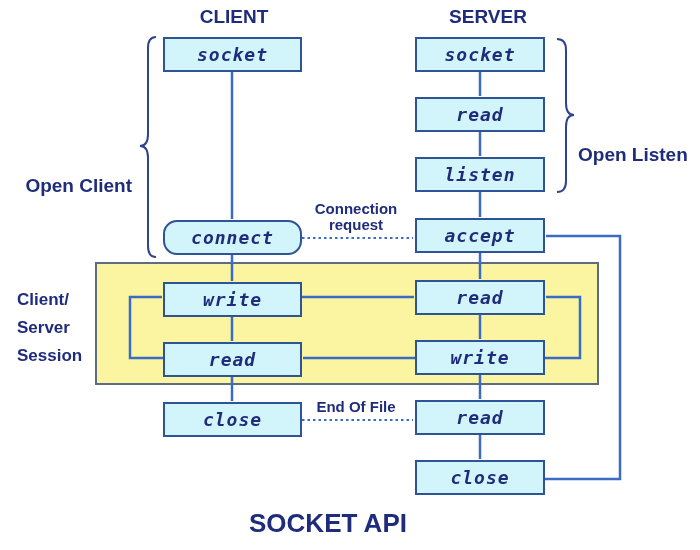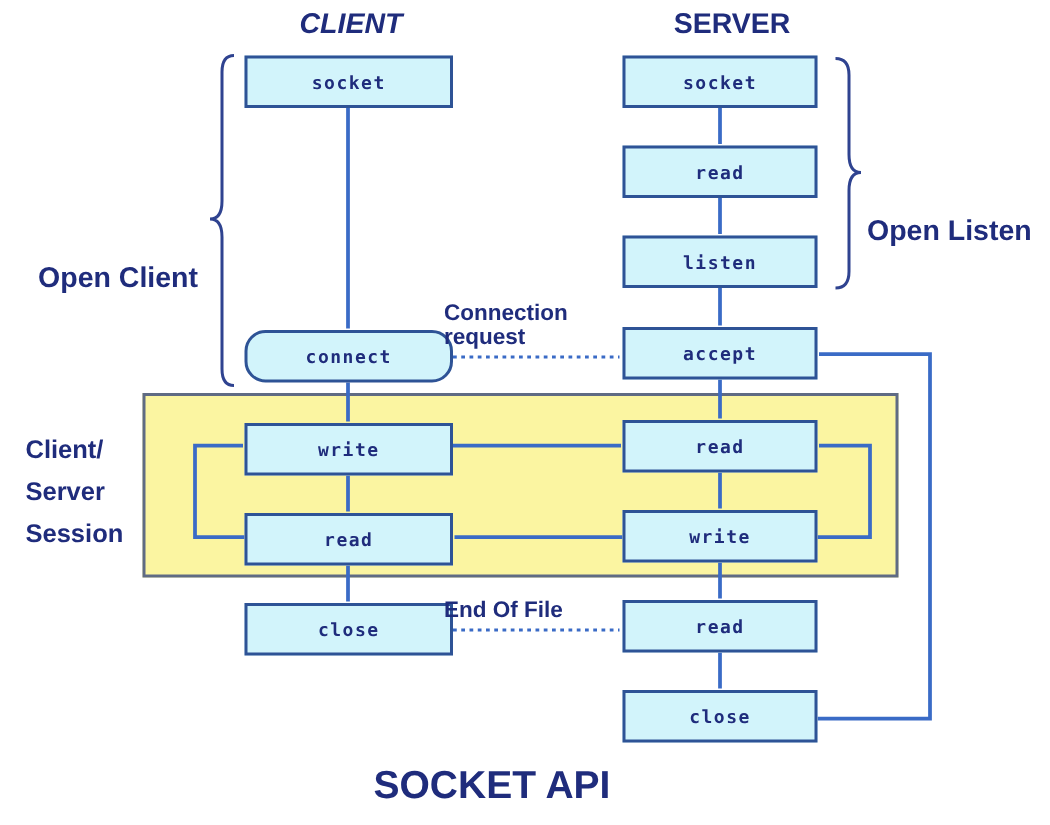--- a/index.html
+++ b/index.html
@@ -14,63 +14,64 @@
   #canvas{
     position:relative;width:700px;height:550px;background:#ffffff;
     font-family:"Liberation Sans",sans-serif;overflow:hidden;
   }
   .node{
     position:absolute;box-sizing:border-box;
     background:var(--node-fill);
     border:2px solid var(--node-border);
     color:var(--text-navy);
     font-family:"DejaVu Sans Mono",monospace;
-    font-weight:bold;font-size:12px;letter-spacing:1px;
+    font-weight:bold;font-size:18px;letter-spacing:1px;
     display:flex;align-items:center;justify-content:center;
     z-index:3;
+    font-style:italic;
   }
   .client-node{left:163px;width:139px;height:35px;}
   .server-node{left:415px;width:130px;height:35px;}
   .session{
     position:absolute;left:95px;top:262px;width:504px;height:123px;
     background:var(--session-fill);
     border:2px solid var(--session-border);
     box-sizing:border-box;z-index:1;
   }
   .hdr{
     position:absolute;color:var(--text-navy);font-weight:bold;font-size:19px;
     text-align:center;width:140px;z-index:4;
   }
   .sidelabel{
     position:absolute;color:var(--text-navy);font-weight:bold;font-size:19px;z-index:4;margin-top:40px;
   }
   .smalllabel{
     position:absolute;color:var(--text-navy);font-weight:bold;font-size:15px;
-    text-align:left;line-height:16px;z-index:4;
+    text-align:center;line-height:16px;z-index:4;
   }
   .sessionlabel{
     position:absolute;left:17px;top:286px;color:var(--text-navy);
     font-weight:bold;font-size:17px;line-height:28px;z-index:4;
   }
   .title{
     position:absolute;left:0;top:508px;width:656px;text-align:center;
     color:var(--text-navy);font-weight:bold;font-size:26px;z-index:4;
   }
   svg.wires{position:absolute;left:0;top:0;z-index:2;}
   svg.wires path{fill:none;}
   .wire{stroke:#3A6BC6;stroke-width:2.5;}
   .wire-dashed{stroke:#3A6BC6;stroke-width:2;stroke-dasharray:2.5 3;}
   .brace{stroke:#2F4390;stroke-width:2;fill:none;}
 </style>
 </head>
 <body>
 
 <div id="canvas">
 
-  <div class="hdr" style="left:164px;top:6px;font-style:italic;">CLIENT</div>
+  <div class="hdr" style="left:164px;top:6px;">CLIENT</div>
   <div class="hdr" style="left:418px;top:6px;">SERVER</div>
 
   <div class="session"></div>
 
   <svg class="wires" width="700" height="550" viewBox="0 0 700 550">
     <defs>
       <marker id="ah" markerUnits="userSpaceOnUse" markerWidth="11" markerHeight="9" refX="9" refY="4.5" orient="auto">
         <path d="M0,0 L11,4.5 L0,9 Z" fill="#3A6BC6" stroke="none"></path>
       </marker>
     </defs>

